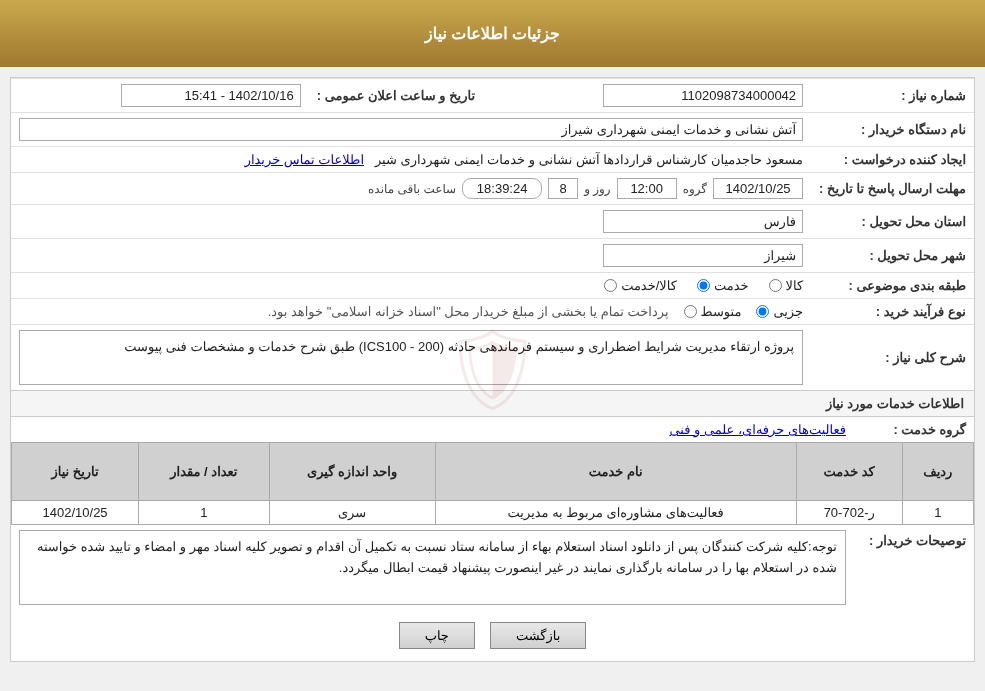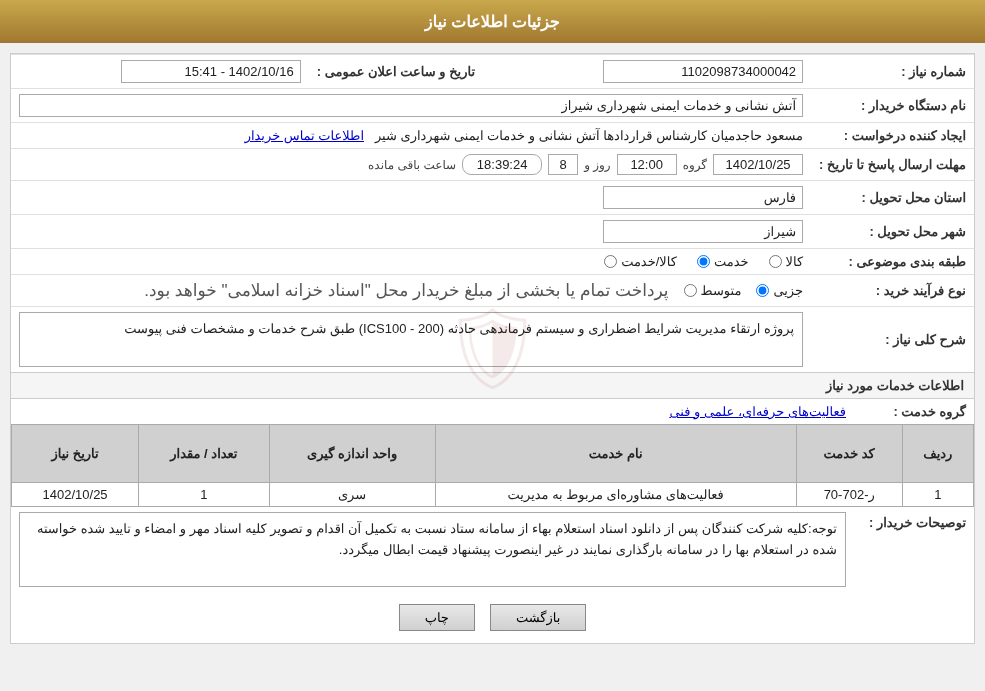--- a/index.html
+++ b/index.html
@@ -13,21 +13,21 @@
     .page-wrapper {
       max-width: 985px;
       margin: 0 auto;
       background: #f0f0f0;
       min-height: 691px;
     }
     .header-bar {
       background: linear-gradient(to bottom, #c9a84c, #a07830);
       color: white;
       text-align: center;
-      padding: 12px 0;
+      padding: 24px 0;
       font-size: 16px;
       font-weight: bold;
     }
     .main-content {
       background: white;
       margin: 10px;
       border: 1px solid #ccc;
       padding: 0;
     }
     .info-table {
@@ -278,21 +278,21 @@
         <td class="value-cell" colspan="3">
           <div class="process-type">
             <div class="radio-item">
               <span>جزیی</span>
               <input type="radio" name="process" checked="" style="">
             </div>
             <div class="radio-item">
               <span>متوسط</span>
               <input type="radio" name="process" style="">
             </div>
-            <span style="color:#555; font-size:17px;">پرداخت تمام یا بخشی از مبلغ خریدار محل "اسناد خزانه اسلامی" خواهد بود.</span>
+            <span style="color:#555; font-size:13px;">پرداخت تمام یا بخشی از مبلغ خریدار محل "اسناد خزانه اسلامی" خواهد بود.</span>
           </div>
         </td>
       </tr>
 
       <tr class="row-separator">
         <td class="label-cell">شرح کلی نیاز :</td>
         <td class="value-cell" colspan="3">
           <div class="note-box">پروژه ارتقاء مدیریت شرایط اضطراری و سیستم فرماندهی حادثه (ICS100 - 200) طبق شرح خدمات و مشخصات فنی پیوست</div>
         </td>
       </tr>

